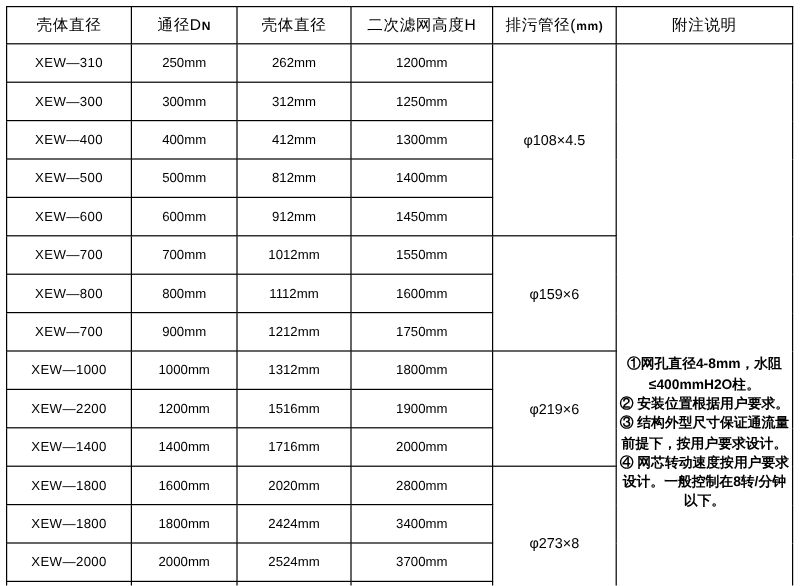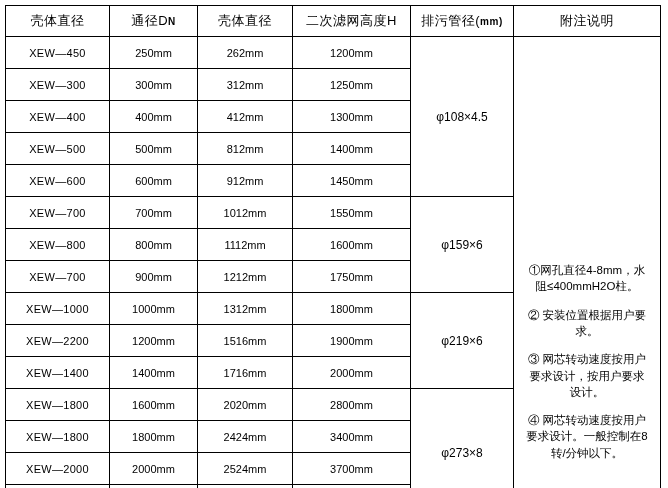--- a/index.html
+++ b/index.html
@@ -56,21 +56,22 @@
     font-size: 12px;
   }
   td.notes {
     vertical-align: top;
     text-align: left;
     padding: 4px 6px 4px 7px;
     font-size: 11.5px;
     line-height: 1.42;
   }
   .notes p {
-    margin: 12px;
+    margin: 0;
+    font-weight: bold;
   }
   col.c1 { width: 104px; }
   col.c2 { width: 88px; }
   col.c3 { width: 95px; }
   col.c4 { width: 118px; }
   col.c5 { width: 103px; }
   col.c6 { width: 147px; }
   .tail {
     position: absolute;
     left: 10px;
@@ -97,30 +98,30 @@
         <th><span>壳体直径</span></th>
         <th><span>通径D</span><span class="unit">N</span></th>
         <th><span>壳体直径</span></th>
         <th><span>二次滤网高度</span><span>H</span></th>
         <th><span>排污管径(</span><span class="unit">mm)</span></th>
         <th><span>附注说明</span></th>
       </tr>
     </thead>
     <tbody>
         <tr>
-          <td class="model">XEW—450</td>
+          <td class="model">XEW—310</td>
           <td>250mm</td>
           <td>262mm</td>
           <td>1200mm</td>
           <td class="drain" rowspan="5">φ108×4.5</td>
           <td class="notes" rowspan="15">
             <div style="padding-top: 170px;">
               <p>①网孔直径4-8mm，水阻≤400mmH2O柱。</p>
               <p>②  安装位置根据用户要求。</p>
-              <p>③  网芯转动速度按用户要求设计，按用户要求设计。</p>
+              <p>③  结构外型尺寸保证通流量前提下，按用户要求设计。</p>
               <p>④  网芯转动速度按用户要求设计。一般控制在8转/分钟以下。</p>
             </div>
           </td>
         </tr>
         <tr>
           <td class="model">XEW—300</td>
           <td>300mm</td>
           <td>312mm</td>
           <td>1250mm</td>
         </tr>

